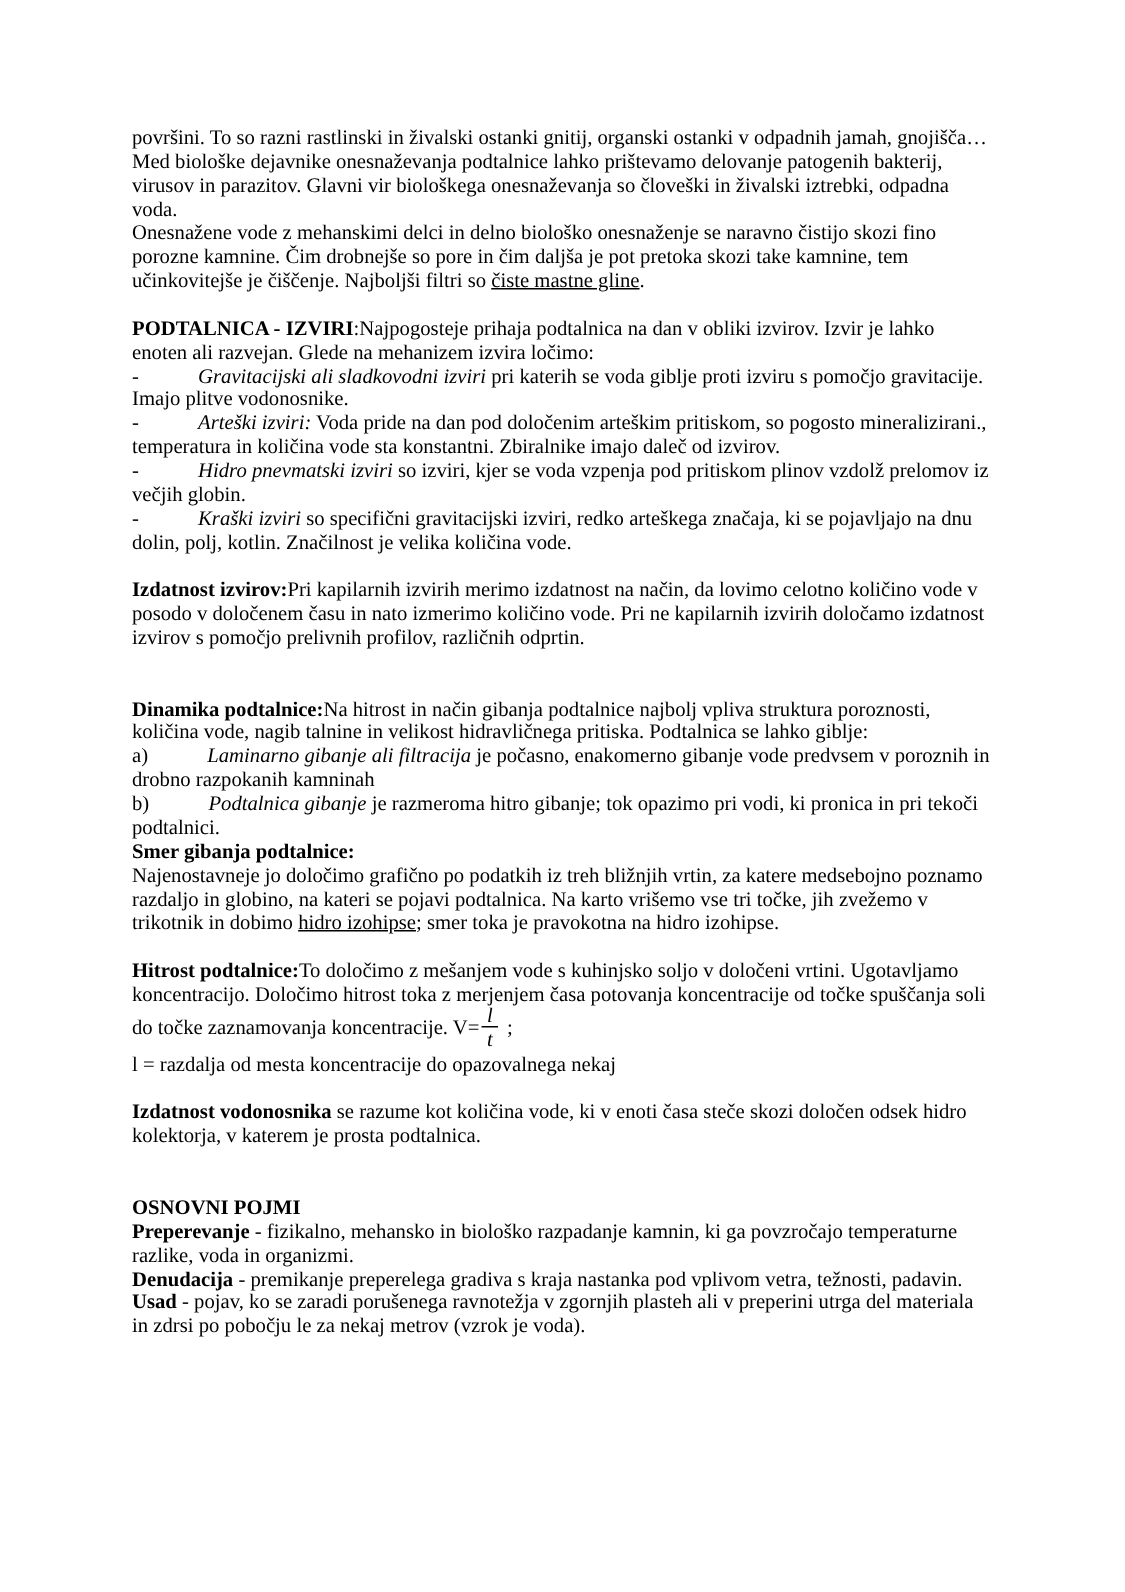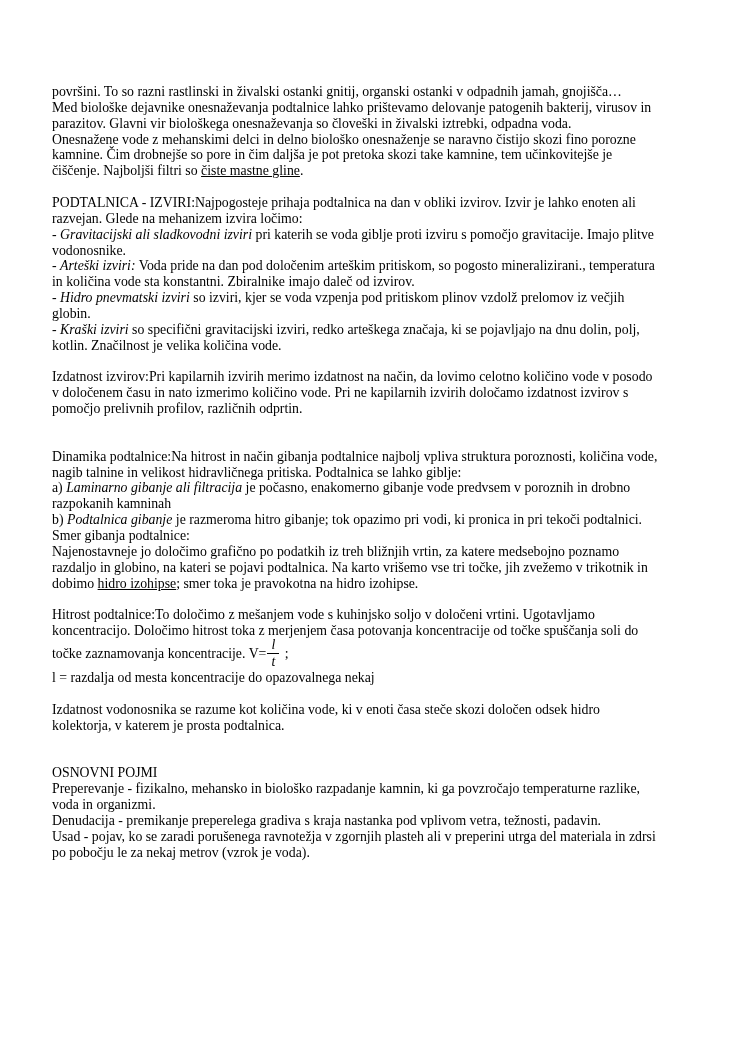--- a/index.html
+++ b/index.html
@@ -11,34 +11,34 @@
     width: 750px;
     height: 1061px;
     overflow: hidden;
     font-family: "Liberation Serif", "DejaVu Serif", serif;
     color: #000000;
   }
   .page {
     box-sizing: border-box;
     width: 750px;
     height: 1061px;
-    padding: 84px 88px 40px 52px;
+    padding: 84px 88px 40px 88px;
     background: #ffffff;
   }
   .para {
     font-size: 13.8px;
     line-height: 15.86px;
     text-align: left;
     white-space: normal;
   }
   .para.blank {
     min-height: 15.86px;
   }
-  .b { font-weight: normal; }
-  .i { font-style: italic; }
+  .b { font-weight: bold; }
+  .i { font-style: italic; margin-left: 36px; }
   .u { text-decoration: underline; }
   .fraction {
     display: inline-flex;
     flex-direction: column;
     align-items: center;
     vertical-align: middle;
     font-style: italic;
     line-height: 1.05;
     margin: 0 2px 0 1px;
     position: relative;

